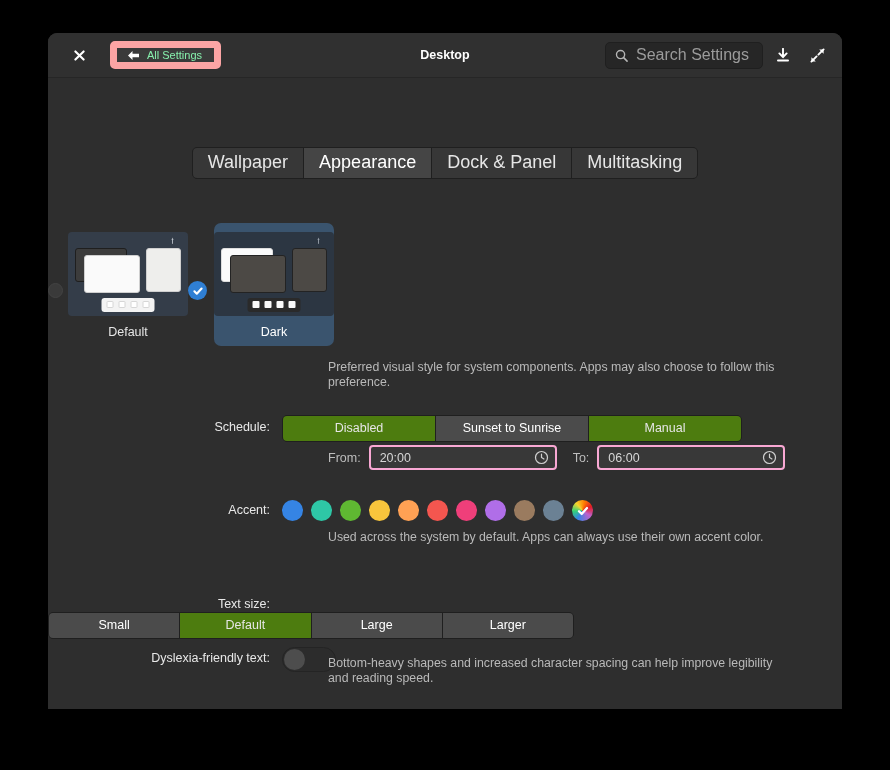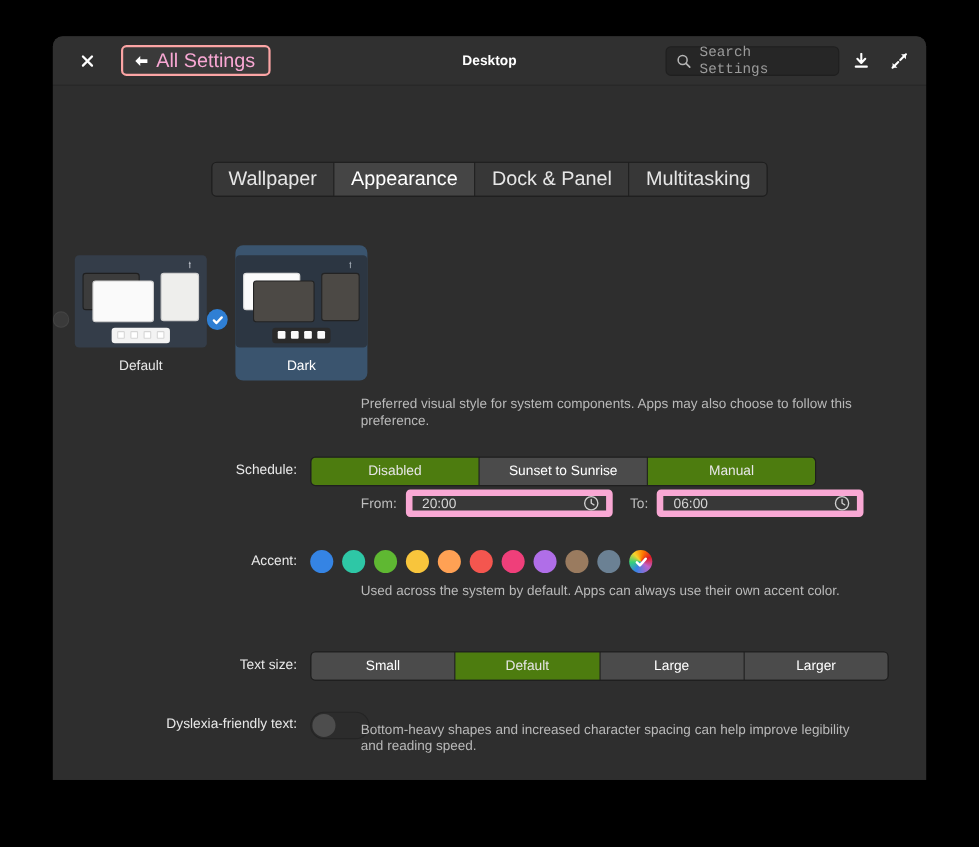--- a/index.html
+++ b/index.html
@@ -38,27 +38,27 @@
     font-weight: bold;
     border-radius: 4px;
     cursor: pointer;
     margin-left: 7px;
     line-height: 1;
   }
   .hb-back {
     margin-left: 18px;
     height: 28px;
     background: #3a3a3a;
-    border: 2px solid #fca5a5;
+    border: 7px solid #fca5a5;
     border-radius: 5px;
     display: flex; align-items: center;
     gap: 7px;
     padding: 0 12px 0 10px;
-    color: #f9a8d4;
-    font-size: 18px;
+    color: #86efac;
+    font-size: 11px;
     cursor: pointer;
   }
   .hb-back .arrow { font-size: 13px; line-height: 1; display:block; }
   #hb-title {
     position: absolute;
     left: 0; right: 0;
     text-align: center;
     color: #ffffff;
     font-size: 12.5px;
     font-weight: bold;
@@ -76,22 +76,21 @@
     background: #262626;
     border: 1px solid #1f1f1f;
     border-radius: 5px;
     display: flex; align-items: center;
     gap: 8px;
     padding: 0 9px;
     cursor: text;
   }
   .search-box .ph {
     color: #9b9b9b;
-    font-size: 13px;
-    font-family: Liberation Mono, monospace;
+    font-size: 16px;
   }
   .icon-btn {
     width: 28px; height: 28px;
     display: flex; align-items: center; justify-content: center;
     border-radius: 5px;
     cursor: pointer;
   }
 
   
   #body { position: relative; height: 631px; background: #2e2e2e; }
@@ -260,21 +259,21 @@
     position: absolute;
     left: 280px; top: 367px;
     display: flex;
     align-items: center;
     gap: 8px;
   }
   .tlabel { color: #bdbdbd; font-size: 12.5px; }
   .tfield {
     width: 188px; height: 25px;
     background: #383838;
-    border: 6px solid #f9a8d4;
+    border: 2px solid #f9a8d4;
     border-radius: 4px;
     display: flex;
     align-items: center;
     padding: 0 6px 0 9px;
     cursor: text;
   }
   .tfield .val { color: #d6d6d6; font-size: 12.5px; flex: 1; }
 
   
   #accent-row { left: 0; top: 422px; }
@@ -293,21 +292,21 @@
         #ff7800 165deg, #e01b24 215deg, #c061cb 275deg,
         #3584e4 360deg);
   }
   .sw .tick {
     position: absolute;
     left: 0; top: 0; right: 0; bottom: 0;
     display: flex; align-items: center; justify-content: center;
   }
 
   
-  #textsize-row { left: 0; top: 514px; }
+  #textsize-row { left: 0; top: 514px; flex-direction: column; }
   #textsize-row .seg { width: 526px; }
   #textsize-row .seg > div { flex: 1 1 0; }
 
   
   #dys-row { left: 0; top: 546px; margin-top: 23px; }
   .toggle {
     width: 54px; height: 25px;
     background: #2c2c2c;
     border: 1px solid #242424;
     border-radius: 13px;

